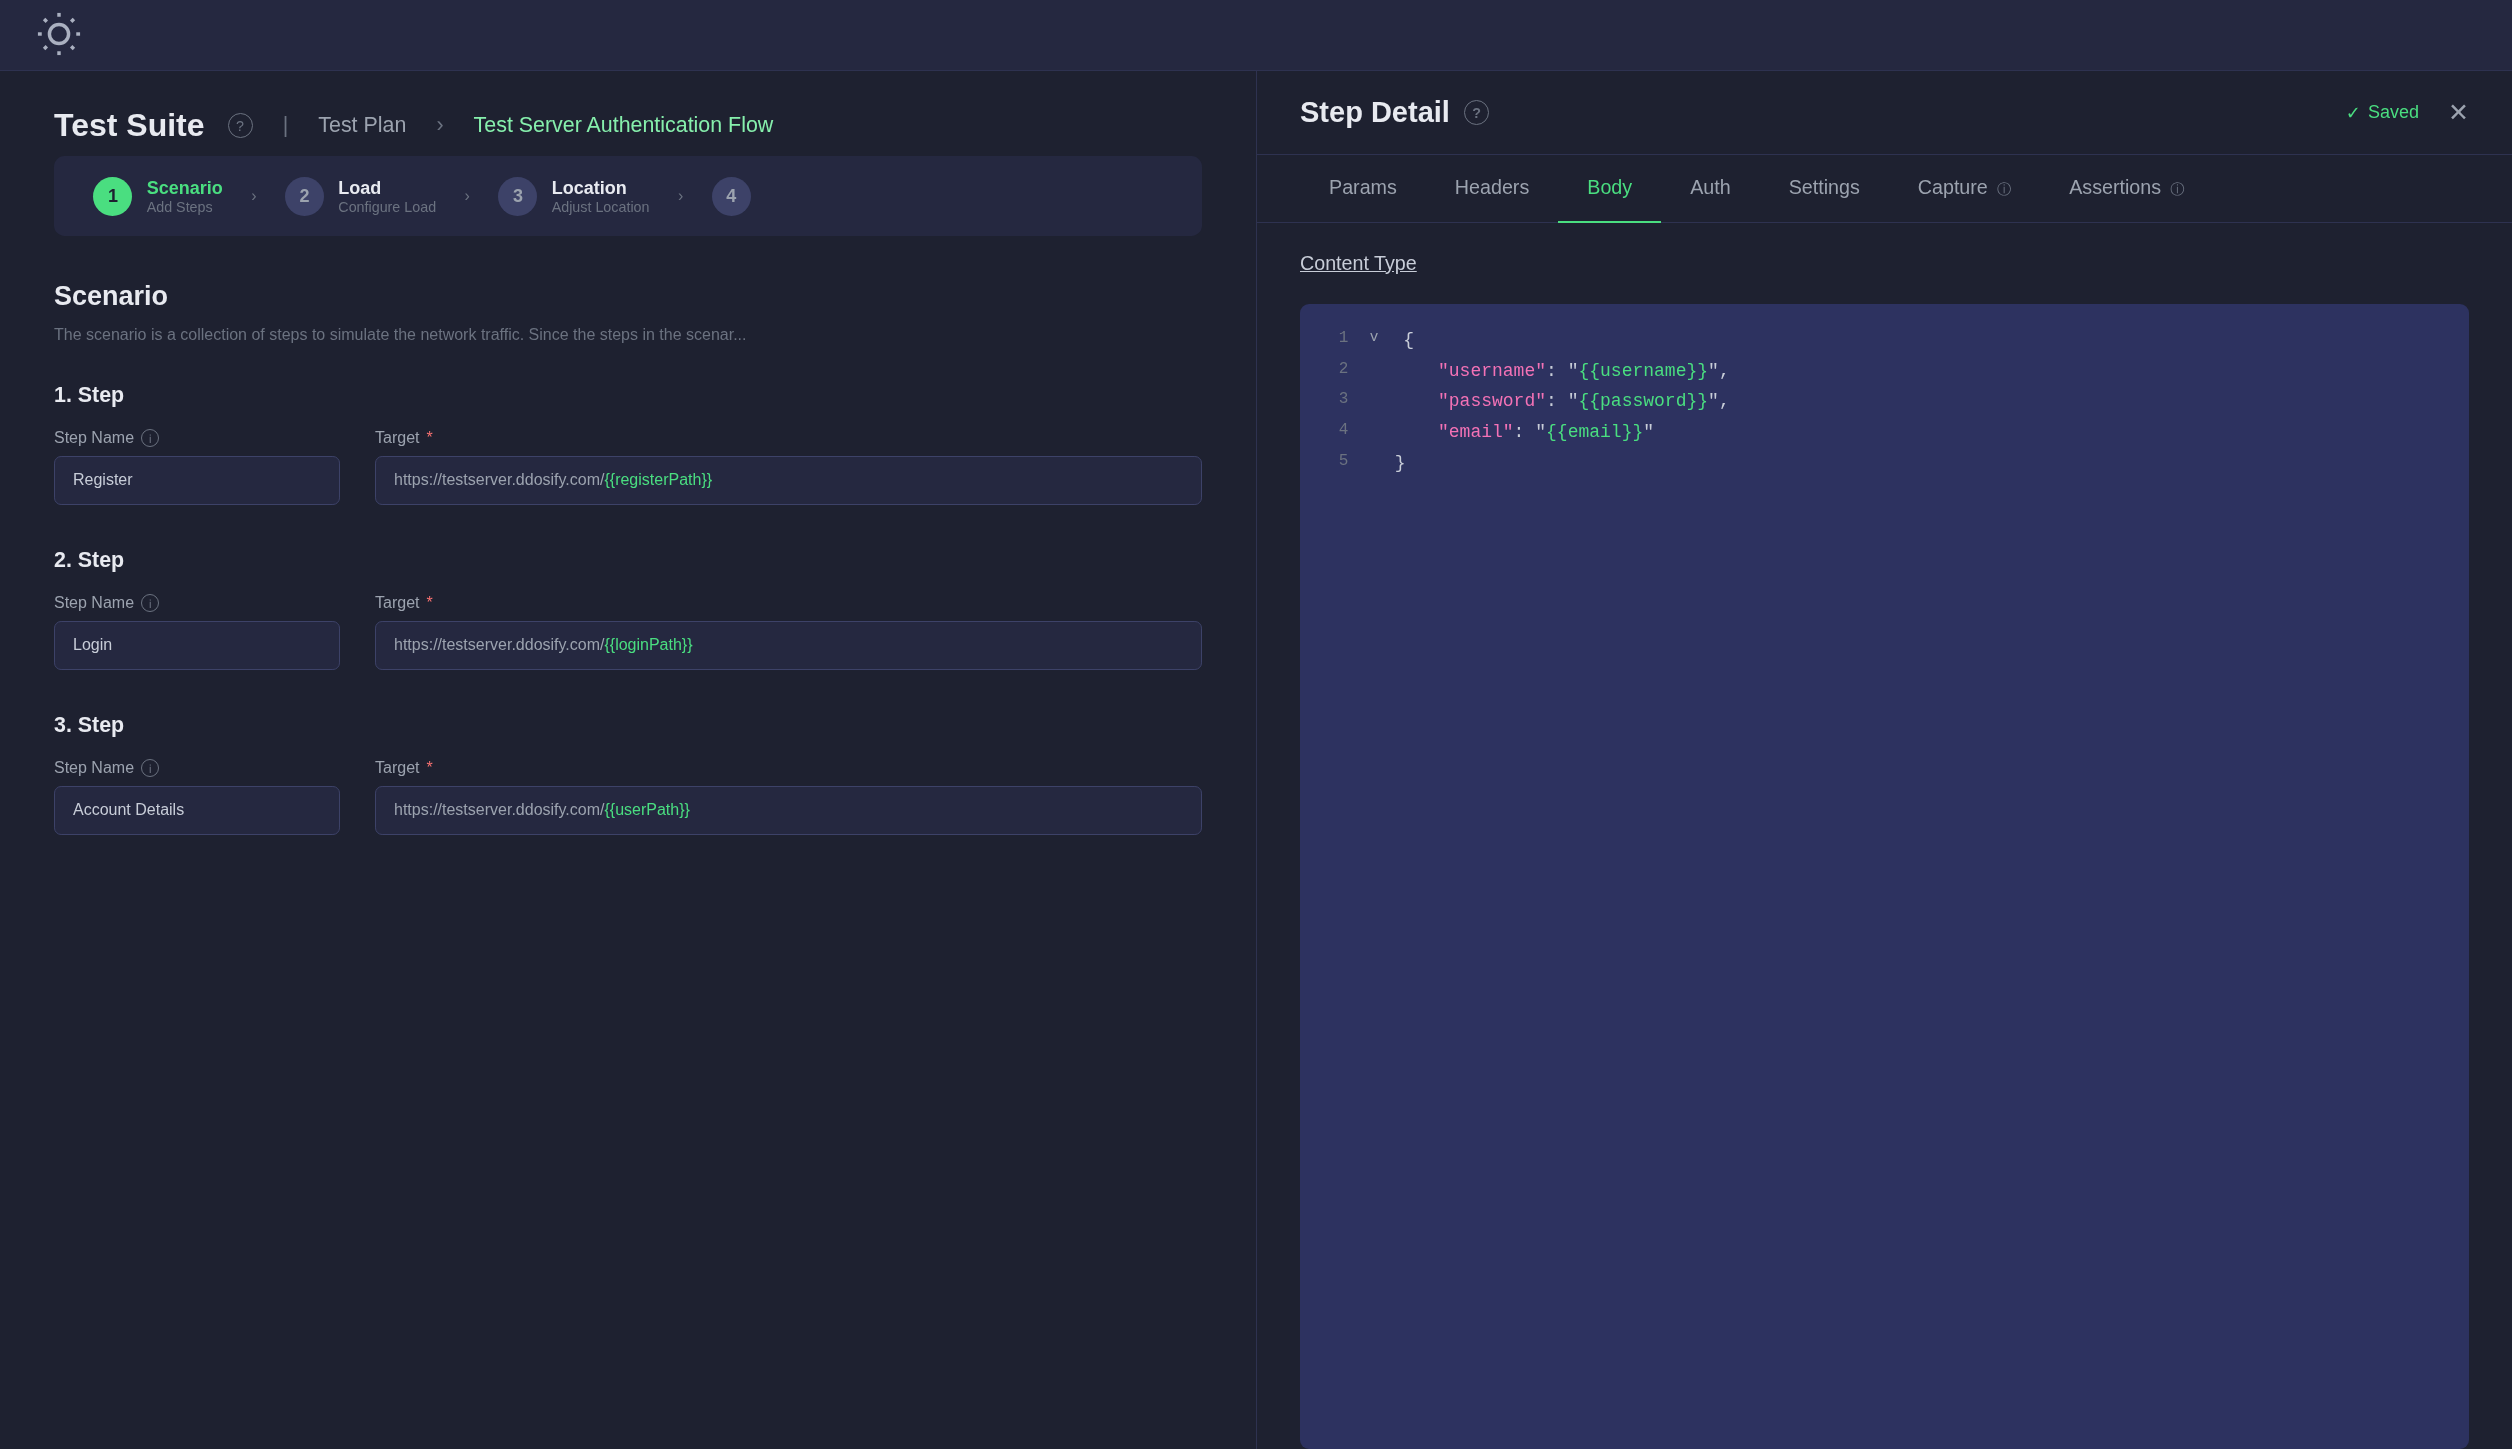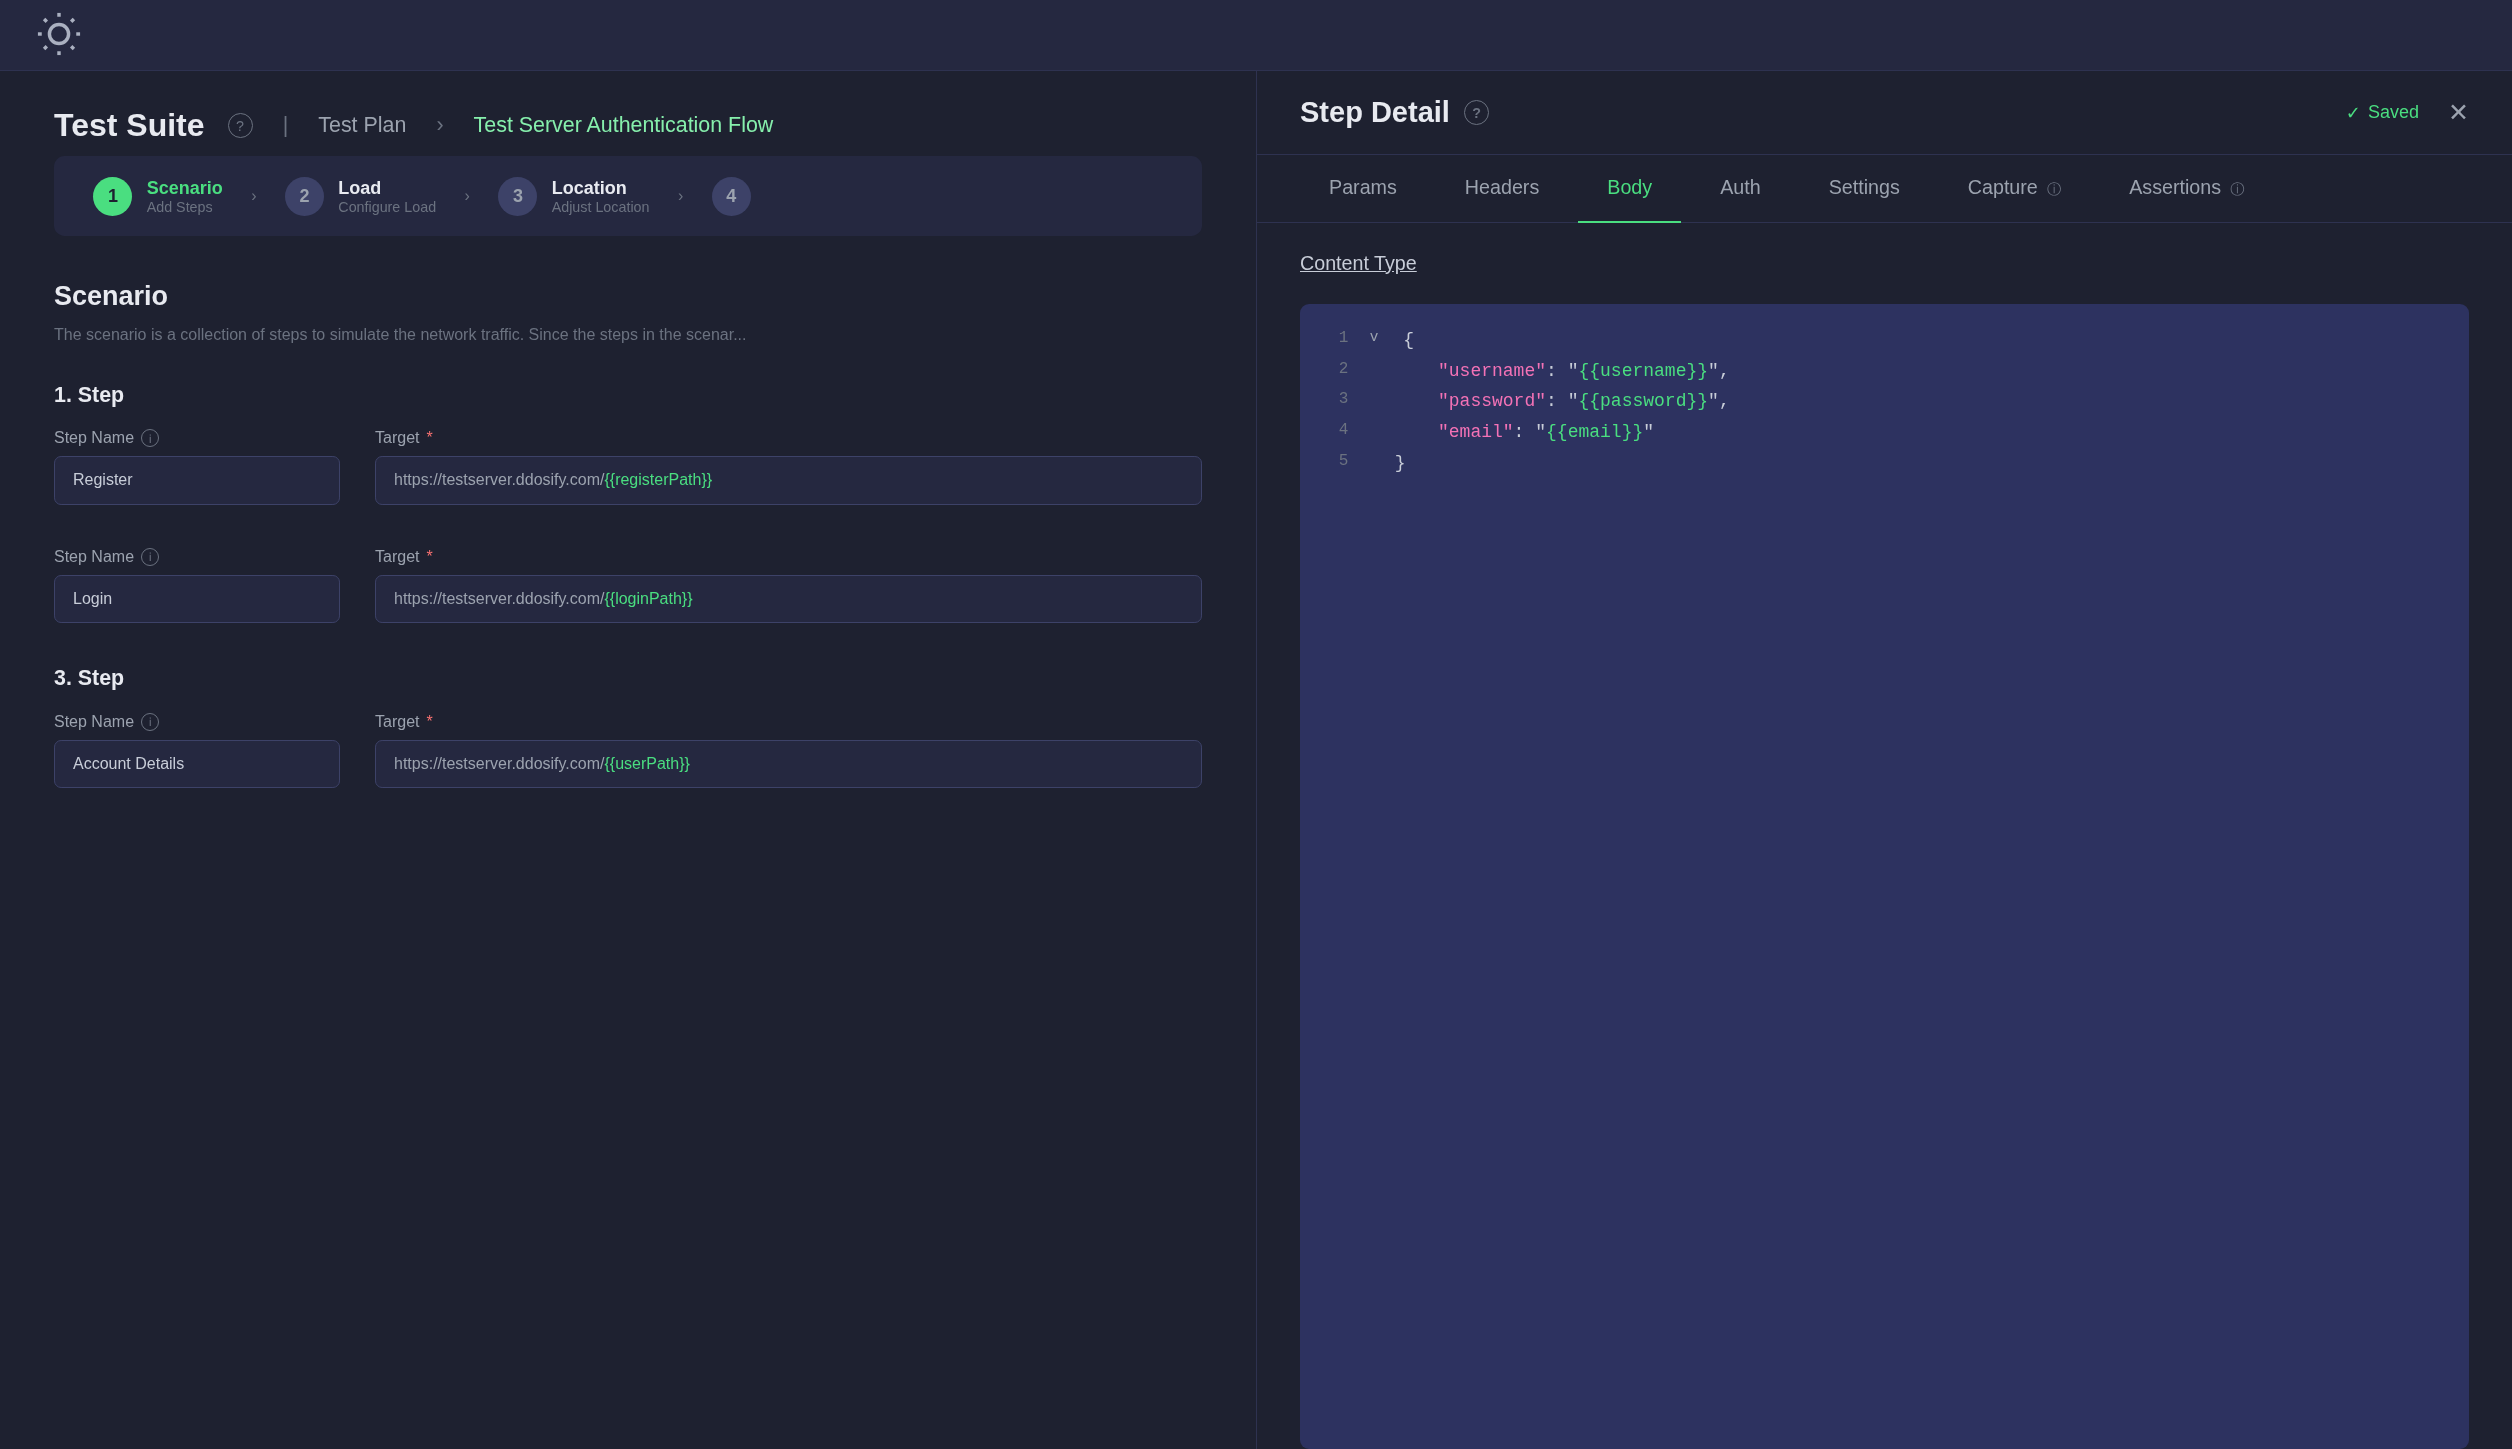--- a/index.html
+++ b/index.html
@@ -261,21 +261,21 @@
       background: none;
       border: none;
       padding: 0;
     }
 
     
     .tabs-bar {
       padding: 0 43px;
       border-bottom: 0.9px solid #2e3250;
       display: flex;
-      gap: 10px;
+      gap: 0;
       flex-shrink: 0;
     }
     .tab-item {
       padding: 21.4px 29px;
       font-size: 19.7px;
       color: #9ca3af;
       cursor: pointer;
       border-bottom: 2.7px solid transparent;
       margin-bottom: -0.9px;
     }
@@ -446,20 +446,21 @@
             </label>
             <div class="target-display">
               <span class="target-plain">https://testserver.ddosify.com/</span>
                 <span class="target-template">{{registerPath}}</span>
             </div>
           </div>
         </div>
       </div>
 
       <div class="step-block">
+        <div class="step-block-title">2. Step</div>
         <div class="step-fields">
           <div class="field-group name">
             <label class="field-label">
               <span>Step Name</span>
               <span class="info-icon">ℹ</span>
             </label>
             <input class="field-input" value="Login" style="">
           </div>
           <div class="field-group target">
             <label class="field-label">

